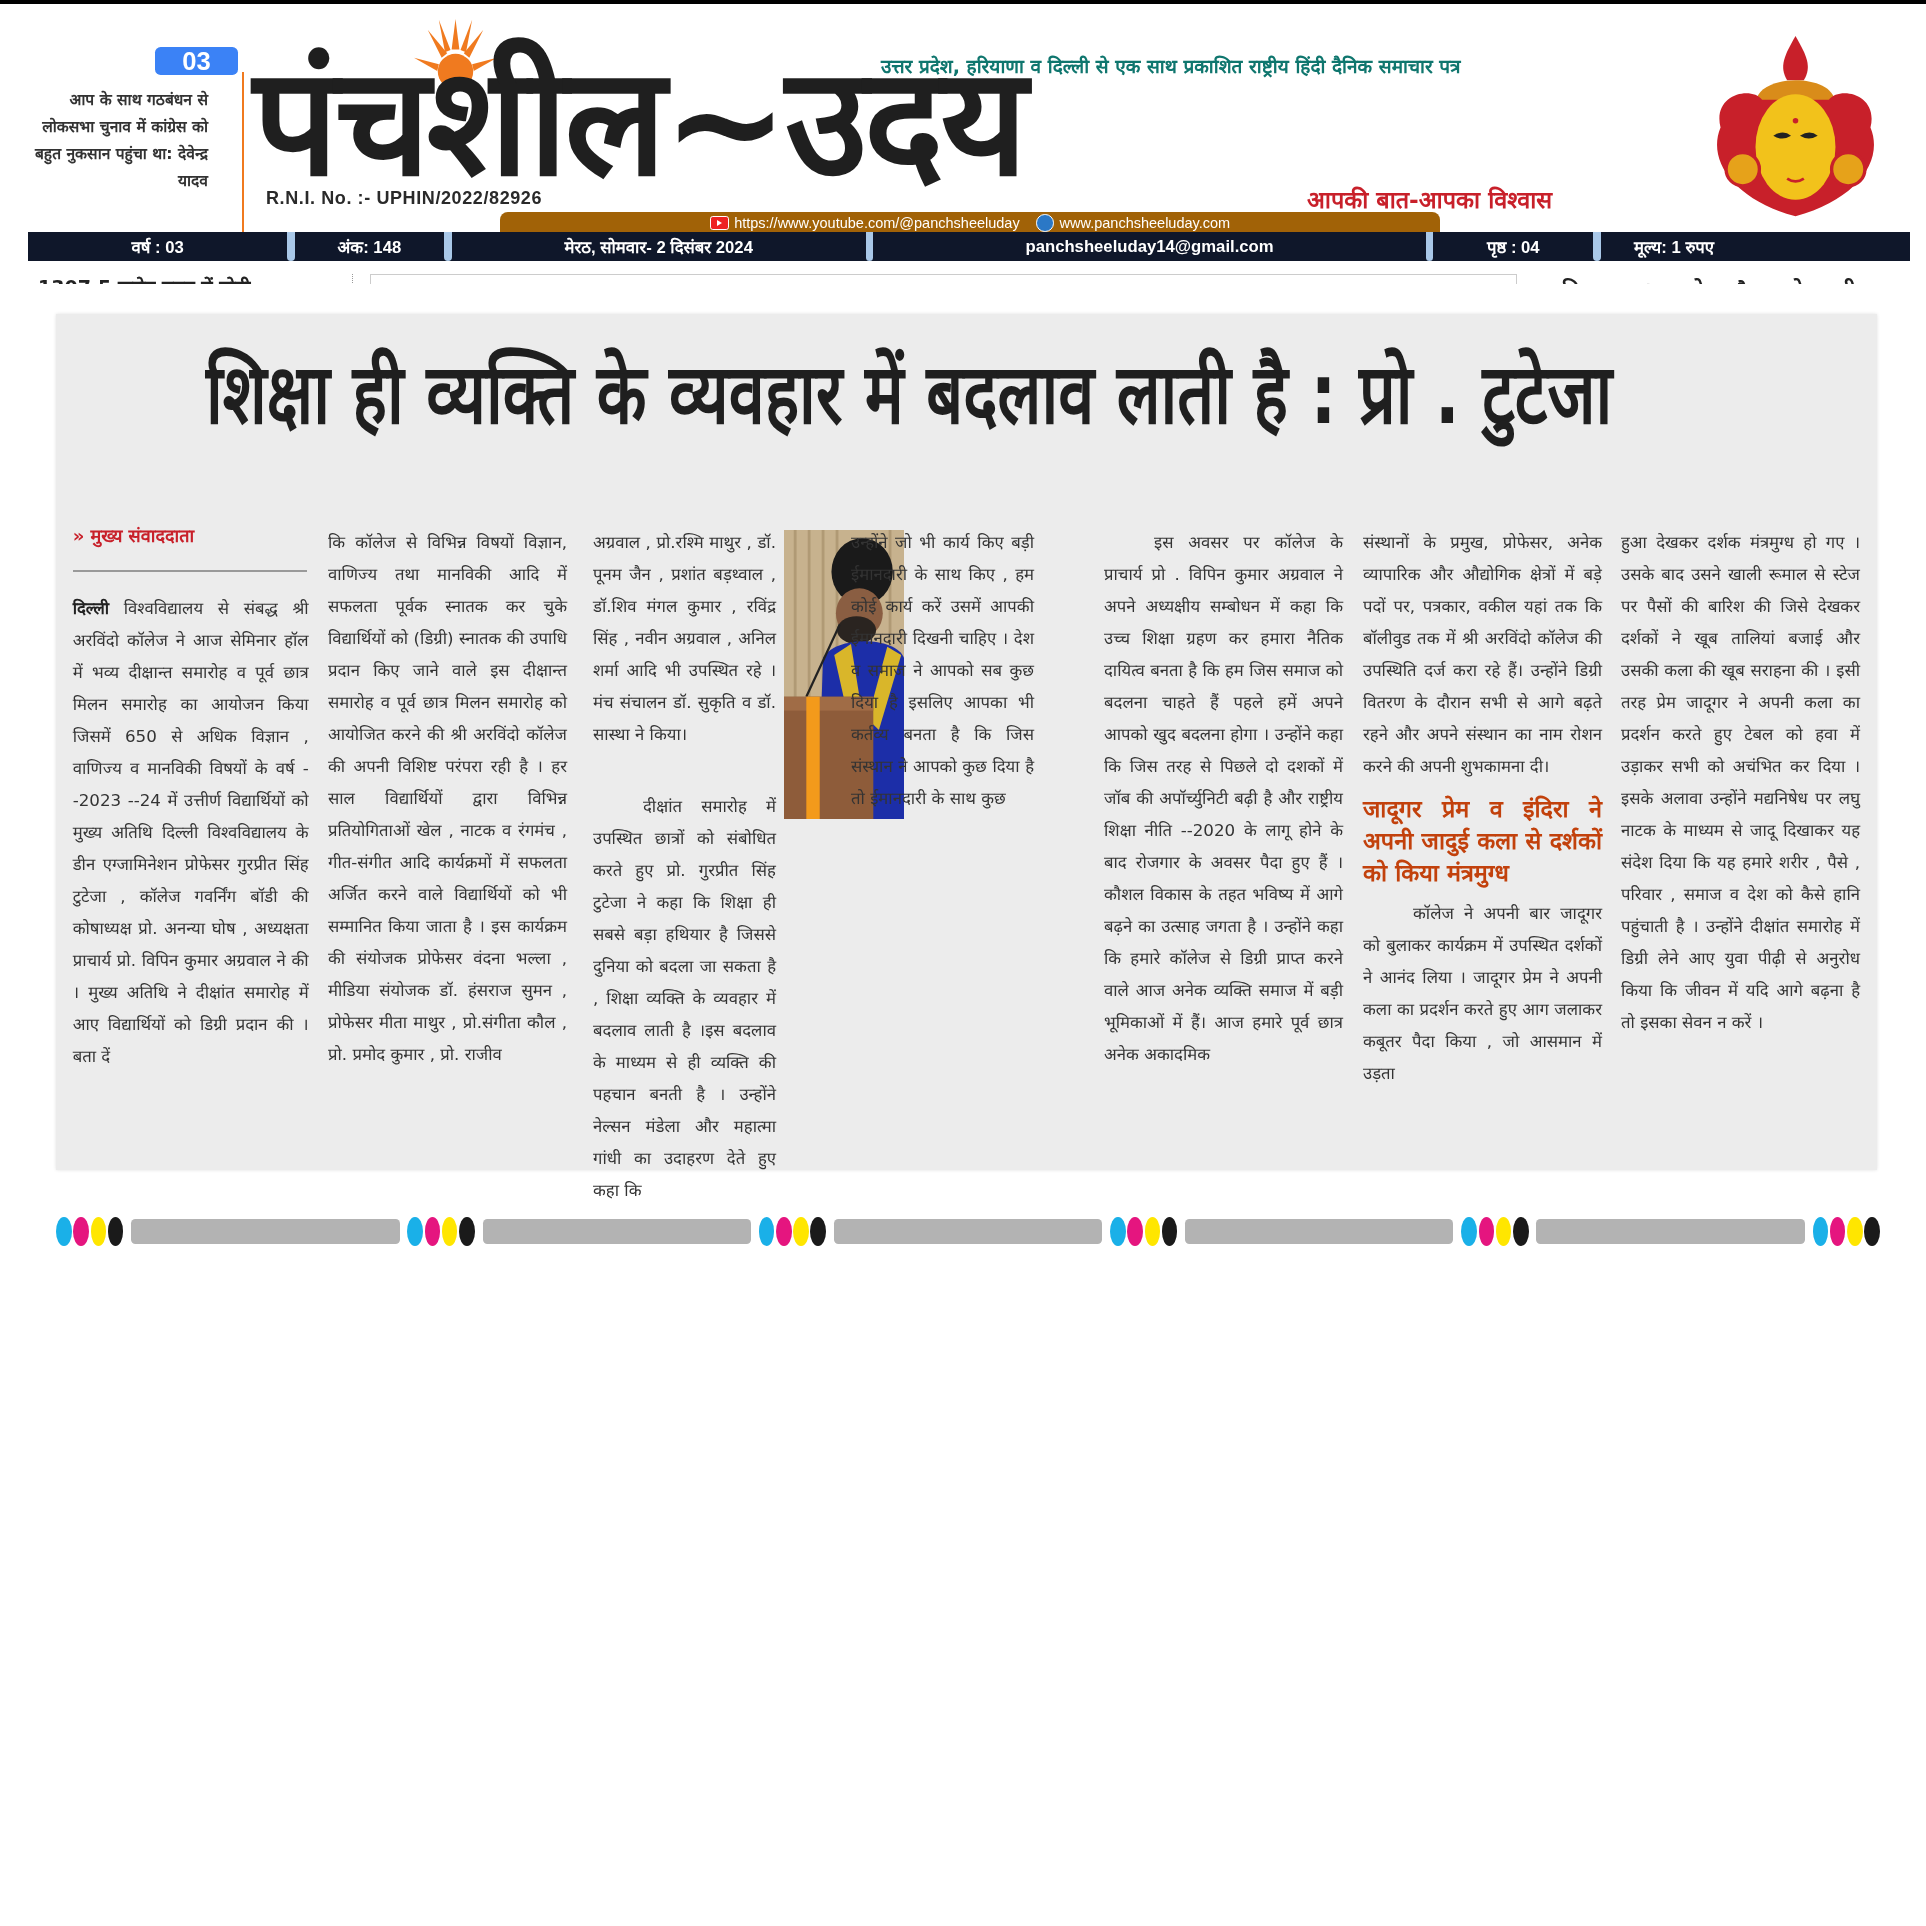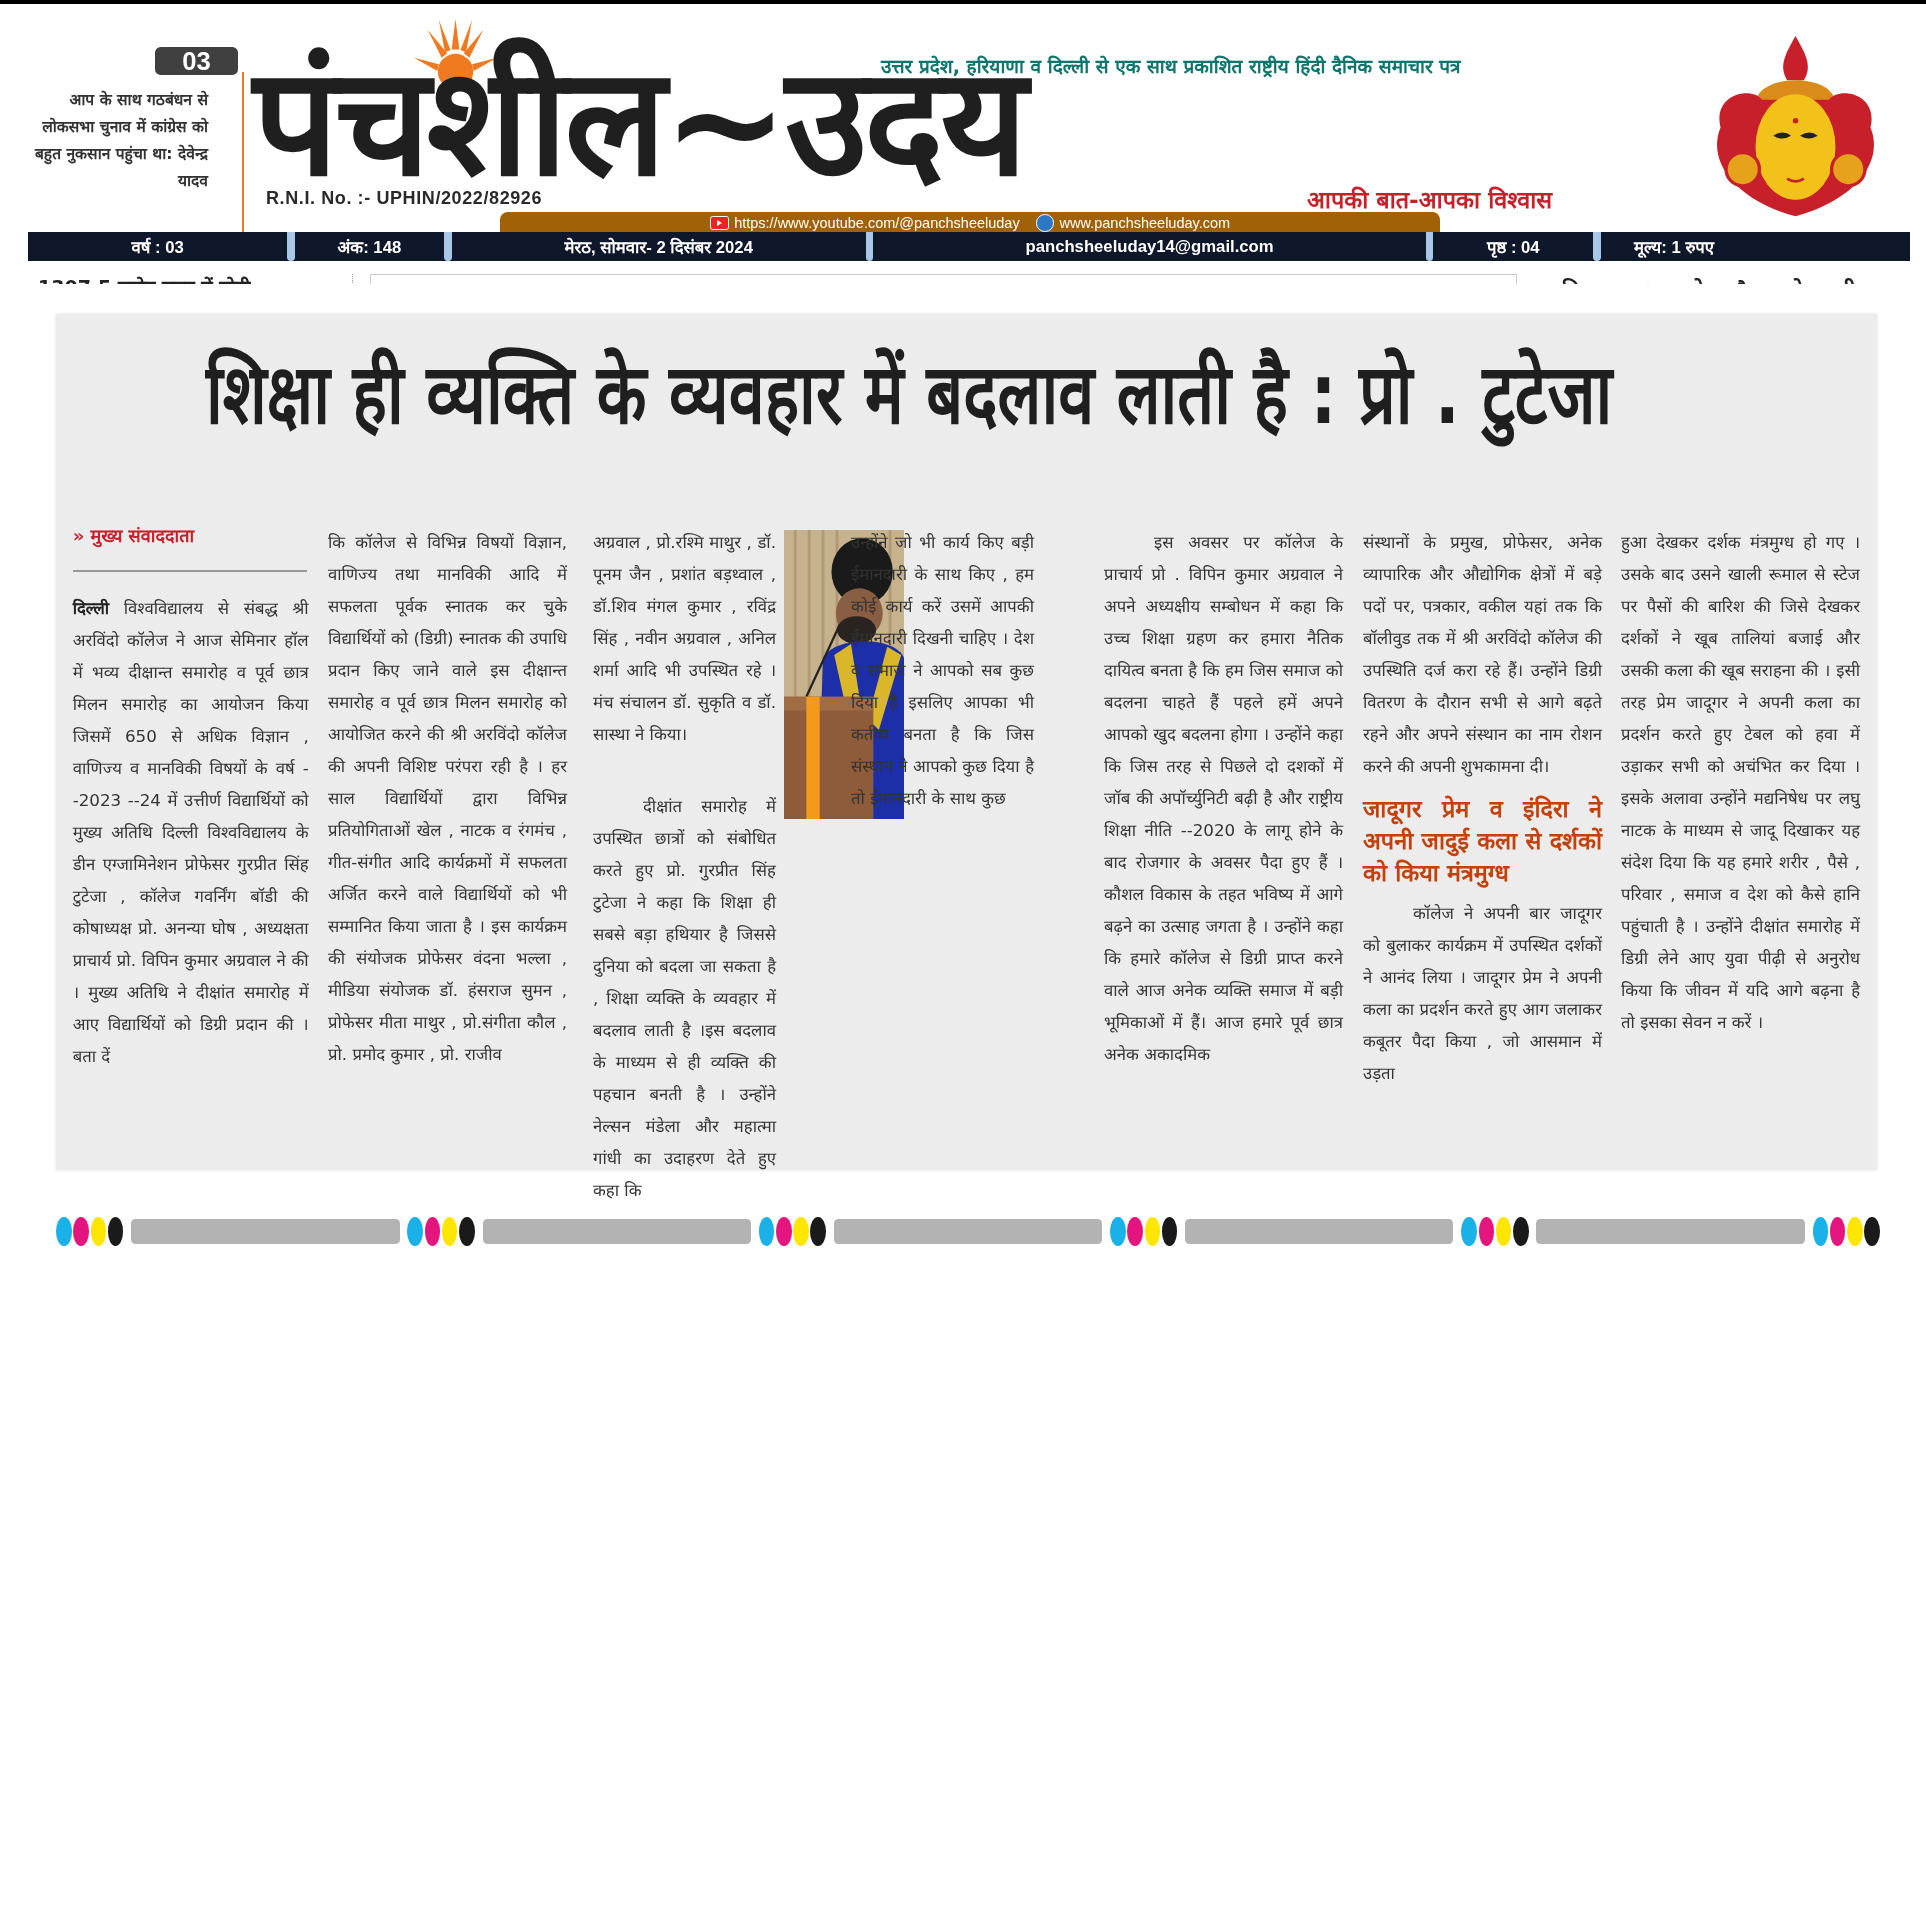--- a/index.html
+++ b/index.html
@@ -1,20 +1,20 @@
 <!DOCTYPE html>
 <html style="font-size:9px"><head>
 <meta charset="utf-8">
 <style>
   html,body{margin:0;padding:0;}
   body{width:1926px;height:1926px;background:#ffffff;position:relative;overflow:hidden;font-family:"DejaVu Sans","Liberation Sans",sans-serif;color:#2a2a2a;}
   .topbar{position:absolute;left:0;top:0;width:1926px;height:4.4px;background:#000;}
   
   .teaser{position:absolute;left:22px;top:47px;width:189px;}
-  .teaser-num{position:absolute;left:133px;top:0;width:83px;height:28px;background:#404040;color:#fff;font-weight:bold;font-size:25.6px;line-height:28px;text-align:center;border-radius:5.6px;font-family:"Liberation Sans",sans-serif;}
+  .teaser-num{position:absolute;left:133px;top:0;width:83px;height:28px;background:#3b82f6;color:#fff;font-weight:bold;font-size:25.6px;line-height:28px;text-align:center;border-radius:5.6px;font-family:"Liberation Sans",sans-serif;}
   .teaser-text{position:absolute;left:0;top:40px;width:186px;text-align:right;font-size:15.6px;line-height:27px;font-weight:bold;color:#333;}
   .teaser-bracket{position:absolute;left:220px;top:25px;width:1.7px;height:175px;background:#f07a1f;}
   .logo{position:absolute;left:253px;top:33px;width:1423px;height:183px;}
   .logo-text{position:absolute;left:0;top:5.6px;font-size:150px;font-weight:900;color:#1f1f1f;line-height:167px;letter-spacing:-3.3px;white-space:nowrap;font-family:"DejaVu Sans",sans-serif;}
   .sun{position:absolute;left:161px;top:-14px;width:83px;height:83px;}
   .tagline-top{position:absolute;left:881px;top:53px;font-size:19px;font-weight:bold;color:#0f766e;white-space:nowrap;}
   .rni{position:absolute;left:266px;top:188px;font-size:18px;font-weight:bold;color:#2a2a2a;font-family:"Liberation Sans",sans-serif;letter-spacing:0.6px;}
   .tagline-bottom{position:absolute;left:1307px;top:183px;font-size:23.4px;font-weight:bold;color:#c8202a;white-space:nowrap;}
   .goddess{position:absolute;left:1690px;top:33px;width:211px;height:189px;}
   .url-bar{position:absolute;left:500px;top:212px;width:940px;height:22px;background:#a16207;border-radius:7.8px 7.8px 0 0;display:flex;align-items:center;justify-content:center;gap:16.7px;color:#fff;font-size:14.5px;font-family:"Liberation Sans",sans-serif;}

